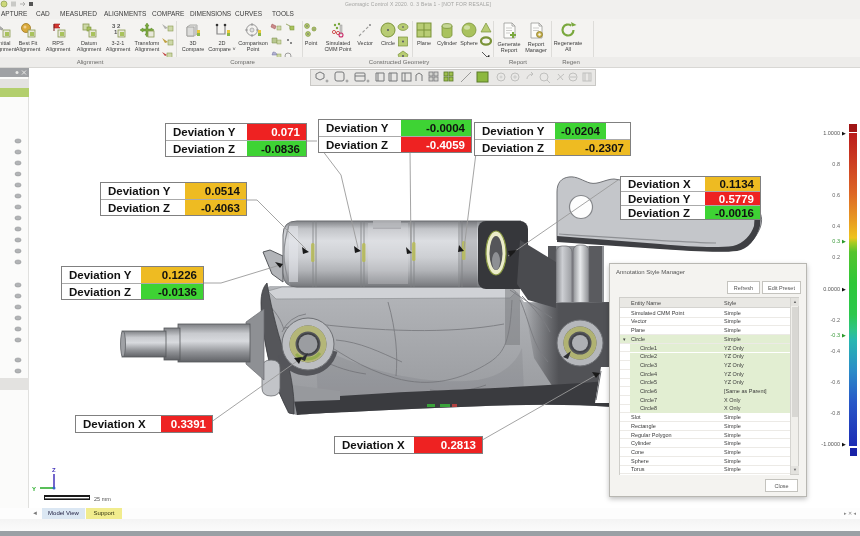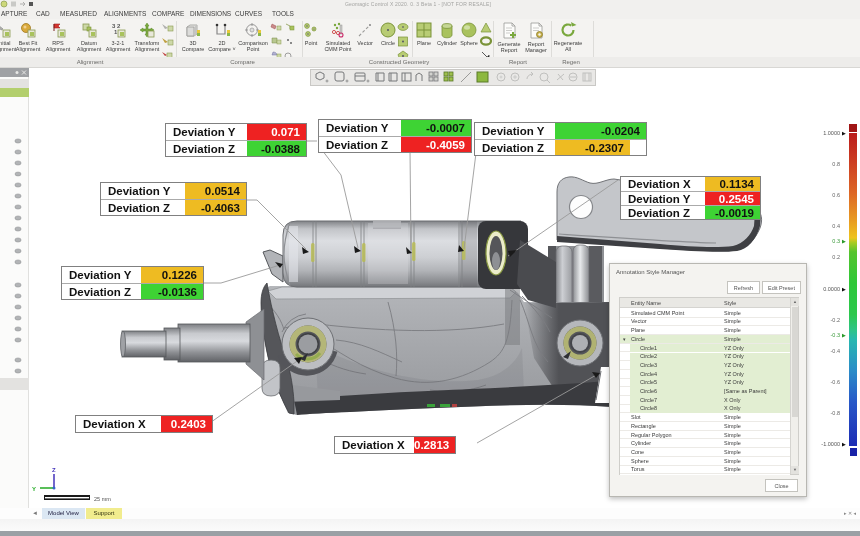--- a/index.html
+++ b/index.html
@@ -457,37 +457,37 @@
 </svg>
 </div>
 
 <div class="ann" style="left:165px;top:123px">
       <div class="r">
         <span class="l" style="width:81px">Deviation Y</span>
         <span class="v red" style="width:59px">0.071</span>
       </div>
       <div class="r" style="border-top:1px solid #aaa">
         <span class="l" style="width:81px">Deviation Z</span>
-        <span class="v grn" style="width:59px">-0.0388</span>
+        <span class="v grn" style="width:59px">-0.0836</span>
       </div>
     </div>
 <div class="ann" style="left:318px;top:119px">
       <div class="r">
         <span class="l" style="width:82px">Deviation Y</span>
-        <span class="v grn" style="width:70px">-0.0007</span>
+        <span class="v grn" style="width:70px">-0.0004</span>
       </div>
       <div class="r" style="border-top:1px solid #aaa">
         <span class="l" style="width:82px">Deviation Z</span>
         <span class="v red" style="width:70px">-0.4059</span>
       </div>
     </div>
 <div class="ann" style="left:474px;top:122px">
       <div class="r">
         <span class="l" style="width:80px">Deviation Y</span>
-        <span class="v grn" style="width:91px">-0.0204</span>
+        <span class="v grn" style="width:51px">-0.0204</span>
       </div>
       <div class="r" style="border-top:1px solid #aaa">
         <span class="l" style="width:80px">Deviation Z</span>
         <span class="v yel" style="width:75px">-0.2307</span>
       </div>
     </div>
 <div class="ann" style="left:100px;top:182px">
       <div class="r">
         <span class="l" style="width:84px">Deviation Y</span>
         <span class="v yel" style="width:61px">0.0514</span>
@@ -497,47 +497,47 @@
         <span class="v" style="width:61px;background:#eebb22">-0.4063</span>
       </div>
     </div>
 <div class="ann" style="left:620px;top:176px">
       <div class="r" style="height:14px;line-height:14px">
         <span class="l" style="width:84px">Deviation X</span>
         <span class="v yel" style="width:55px">0.1134</span>
       </div>
       <div class="r" style="height:14px;line-height:14px;border-top:1px solid #aaa">
         <span class="l" style="width:84px">Deviation Y</span>
-        <span class="v red" style="width:55px">0.2545</span>
+        <span class="v red" style="width:55px">0.5779</span>
       </div>
       <div class="r" style="height:14px;line-height:14px;border-top:1px solid #aaa">
         <span class="l" style="width:84px">Deviation Z</span>
-        <span class="v grn" style="width:55px">-0.0019</span>
+        <span class="v grn" style="width:55px">-0.0016</span>
       </div>
     </div>
 <div class="ann" style="left:61px;top:266px">
       <div class="r">
         <span class="l" style="width:79px">Deviation Y</span>
         <span class="v yel" style="width:62px">0.1226</span>
       </div>
       <div class="r" style="border-top:1px solid #aaa">
         <span class="l" style="width:79px">Deviation Z</span>
         <span class="v grn" style="width:62px">-0.0136</span>
       </div>
     </div>
 <div class="ann" style="left:75px;top:415px">
       <div class="r">
         <span class="l" style="width:85px">Deviation X</span>
-        <span class="v red" style="width:51px">0.2403</span>
+        <span class="v red" style="width:51px">0.3391</span>
       </div>
     </div>
 <div class="ann" style="left:334px;top:436px">
       <div class="r">
         <span class="l" style="width:79px">Deviation X</span>
-        <span class="v red" style="width:41px">0.2813</span>
+        <span class="v red" style="width:68px">0.2813</span>
       </div>
     </div>
 
 <div class="abs" id="dlg">
 <div style="position:absolute;left:6px;top:5px;font-size:6px;color:#555">Annotation Style Manager</div>
 <div style="position:absolute;left:117px;top:17px;width:33px;height:13px;background:#fff;border:1px solid #c4c3be;font-size:5.5px;color:#555;text-align:center;line-height:12px">Refresh</div>
 <div style="position:absolute;left:152px;top:17px;width:39px;height:13px;background:#fff;border:1px solid #c4c3be;font-size:5.5px;color:#555;text-align:center;line-height:12px">Edit Preset</div>
 <div style="position:absolute;left:9px;top:33px;width:180px;height:178px;background:#fff;border:1px solid #cfceca">
 <div style="position:absolute;left:0;top:0;width:178px;height:10px;background:#e9e8e4;border-bottom:1px solid #d5d4d0;font-size:5.5px;color:#444">
           <span style="position:absolute;left:11px;top:2px">Entity Name</span>

